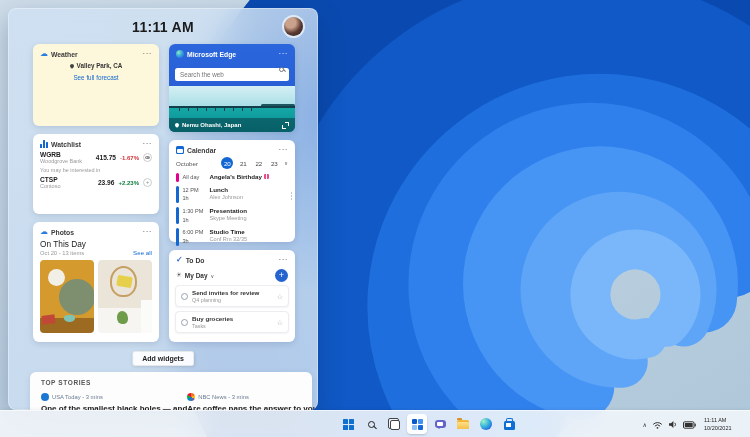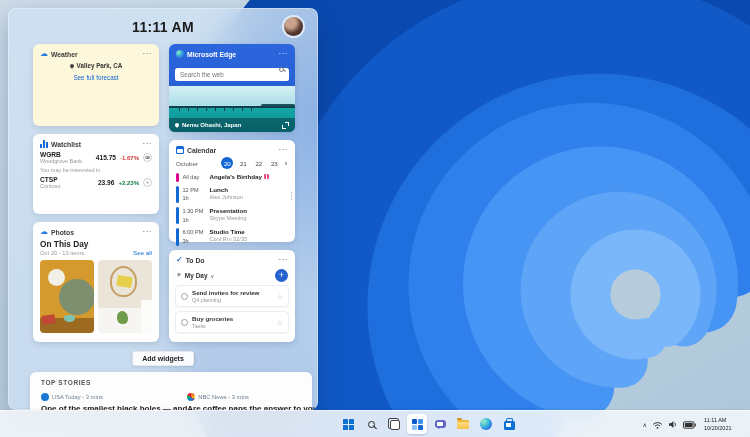--- a/index.html
+++ b/index.html
@@ -114,21 +114,21 @@
   .evtitle{font-size:6.2px;font-weight:700;color:#222;display:flex;align-items:center;gap:2px;}
   .evsub{font-size:5.6px;color:#999;line-height:1.5;}
   .gift{width:5px;height:5px;background:#e84a8a;border-radius:1px;position:relative;}
   .gift::after{content:"";position:absolute;left:2px;top:0;width:1px;height:5px;background:#fff;}
   .scroll-dots{position:absolute;right:3px;top:52px;display:flex;flex-direction:column;gap:1.5px;}
   .scroll-dots i{width:1.5px;height:1.5px;border-radius:50%;background:#b9c2cc;}
 
   
   .photos{height:120px;}
   .ph-row{display:flex;align-items:flex-end;padding:3px 7px 0 7px;}
-  .ph-heading{font-size:8.3px;font-weight:700;color:#222;}
+  .ph-heading{font-size:8.3px;font-weight:400;color:#222;}
   .ph-sub{font-size:5.8px;color:#999;margin-top:1px;}
   .ph-seeall{margin-left:auto;font-size:6.2px;color:#1267d2;cursor:pointer;}
   .ph-imgs{display:flex;gap:4px;padding:4px 7px 7px 7px;height:84px;}
   .ph{flex:1;border-radius:4px;overflow:hidden;position:relative;}
   .ph1{background:linear-gradient(180deg,#d49a2e 0 79%,#9c6a20 79% 100%);}
   .ph1 .c-sage{position:absolute;width:36px;height:36px;border-radius:50%;background:#7e8f6f;left:36%;top:26%;}
   .ph1 .c-white{position:absolute;width:17px;height:17px;border-radius:50%;background:#f2efe6;left:14%;top:12%;}
   .ph1 .red{position:absolute;width:13px;height:9px;background:#c14836;left:4%;bottom:13%;transform:rotate(-8deg);}
   .ph1 .pot{position:absolute;width:11px;height:7px;background:#7fc3b4;border-radius:40% 40% 50% 50%;left:44%;bottom:15%;}
   .ph2{background:linear-gradient(180deg,#ebe5d9 0 66%,#f7f5f1 66% 100%);}

